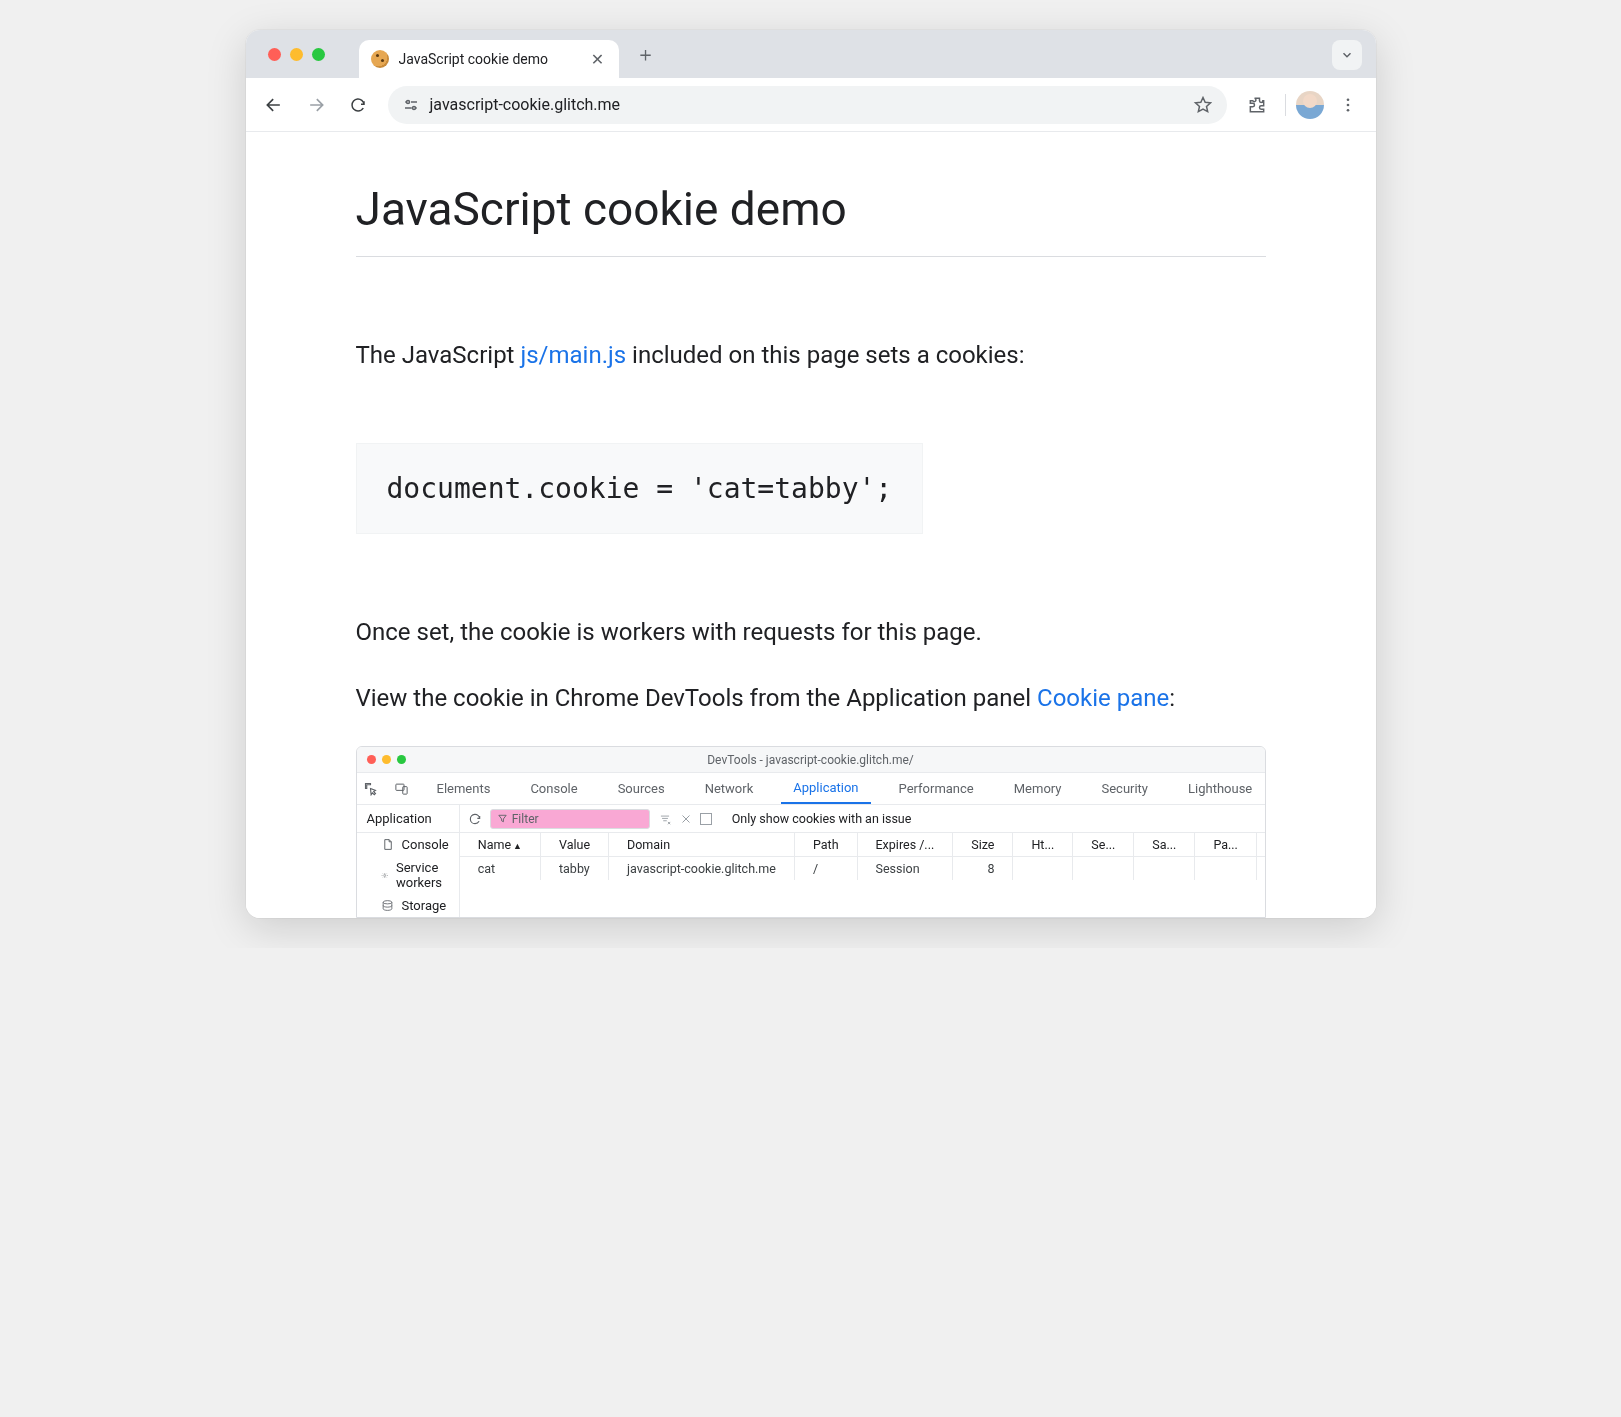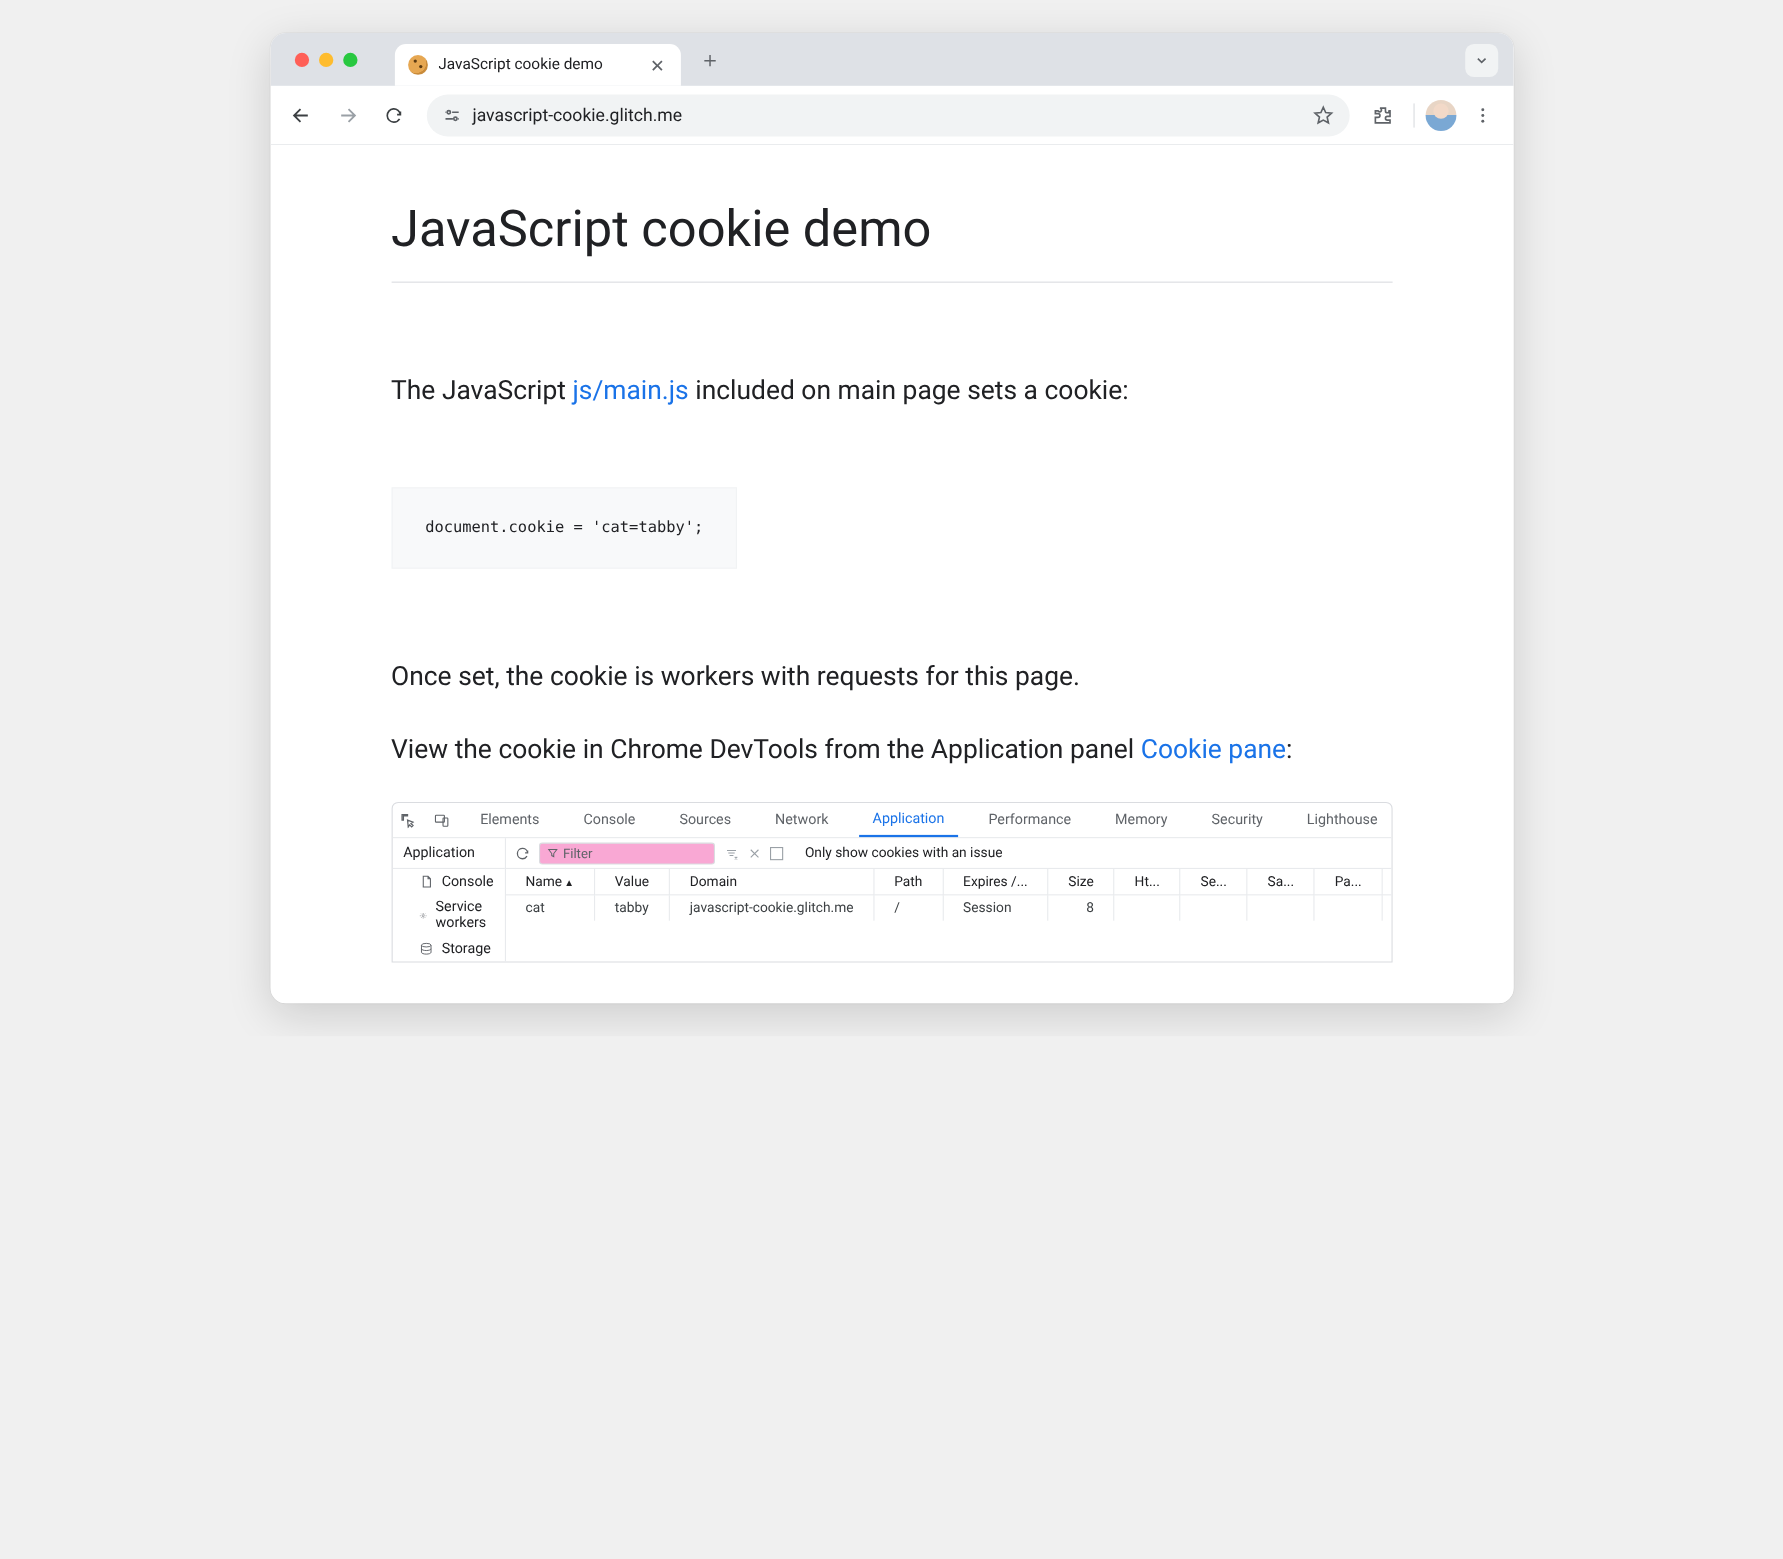--- a/index.html
+++ b/index.html
@@ -115,21 +115,21 @@
   }
   h1.page-title {
     font-size: 46px; font-weight:400; color:#202124;
     border-bottom:1px solid #dadce0; padding-bottom:20px; margin-bottom:80px;
   }
   .para { font-size:24px; color:#202124; line-height:1.5; margin-bottom:30px; }
   .para a { color:#1a73e8; text-decoration:none; }
   .code-block {
     background:#f8f9fa; border:1px solid #f1f3f4; padding:28px 30px;
     font-family: ui-monospace, Menlo, Consolas, monospace;
-    font-size:14px; color:#202124; margin:40px 0 80px 0; display:inline-block;
+    font-size:28px; color:#202124; margin:40px 0 80px 0; display:inline-block;
   }
   
   .devtools {
     border:1px solid #dadce0; border-radius:6px 6px 0 0; overflow:hidden;
     font-size:13px; color:#202124; margin-top:30px;
   }
   .dt-titlebar {
     height:26px; background:#f6f7f8; display:flex; align-items:center; padding:0 10px;
     border-bottom:1px solid #e8eaed; position:relative;
   }
@@ -243,33 +243,41 @@
           <circle cx="12" cy="12" r="1.8" fill="#5f6368"></circle>
           <circle cx="12" cy="19" r="1.8" fill="#5f6368"></circle>
         </svg>
     </div>
   </div>
 
   <div class="page">
     <h1 class="page-title">JavaScript cookie demo</h1>
 
     <p class="para">
-      <span>The JavaScript </span><a href="#">js/main.js</a><span> included on main page sets a cookie:</span>
+      <span>The JavaScript </span><a href="#">js/main.js</a><span> included on this page sets a cookies:</span>
     </p>
 
     <div class="code-block">document.cookie = 'cat=tabby';</div>
 
     <p class="para">Once set, the cookie is workers with requests for this page.</p>
 
     <p class="para">
       <span>View the cookie in Chrome DevTools from the Application panel </span><a href="#">Cookie pane</a><span>:</span>
     </p>
 
     
     <div class="devtools">
+      <div class="dt-titlebar">
+        <div class="dt-lights">
+          <div class="dt-light tl-red"></div>
+          <div class="dt-light tl-yellow"></div>
+          <div class="dt-light tl-green"></div>
+        </div>
+        <div class="dt-title-text">DevTools - javascript-cookie.glitch.me/</div>
+      </div>
 
       <div class="dt-tabs">
         <div class="dt-tab-icon">
           <svg width="15" height="15" viewBox="0 0 24 24">
               <path fill="none" stroke="#5f6368" stroke-width="1.8" d="M4 4h8v2H6v6H4zM12 12l8 3-3 2 3 3-2 2-3-3-2 3z"></path>
             </svg>
         </div>
         <div class="dt-tab-icon">
           <svg width="15" height="15" viewBox="0 0 24 24">
               <rect x="3" y="5" width="13" height="10" fill="none" stroke="#5f6368" stroke-width="1.6" rx="1"></rect>

